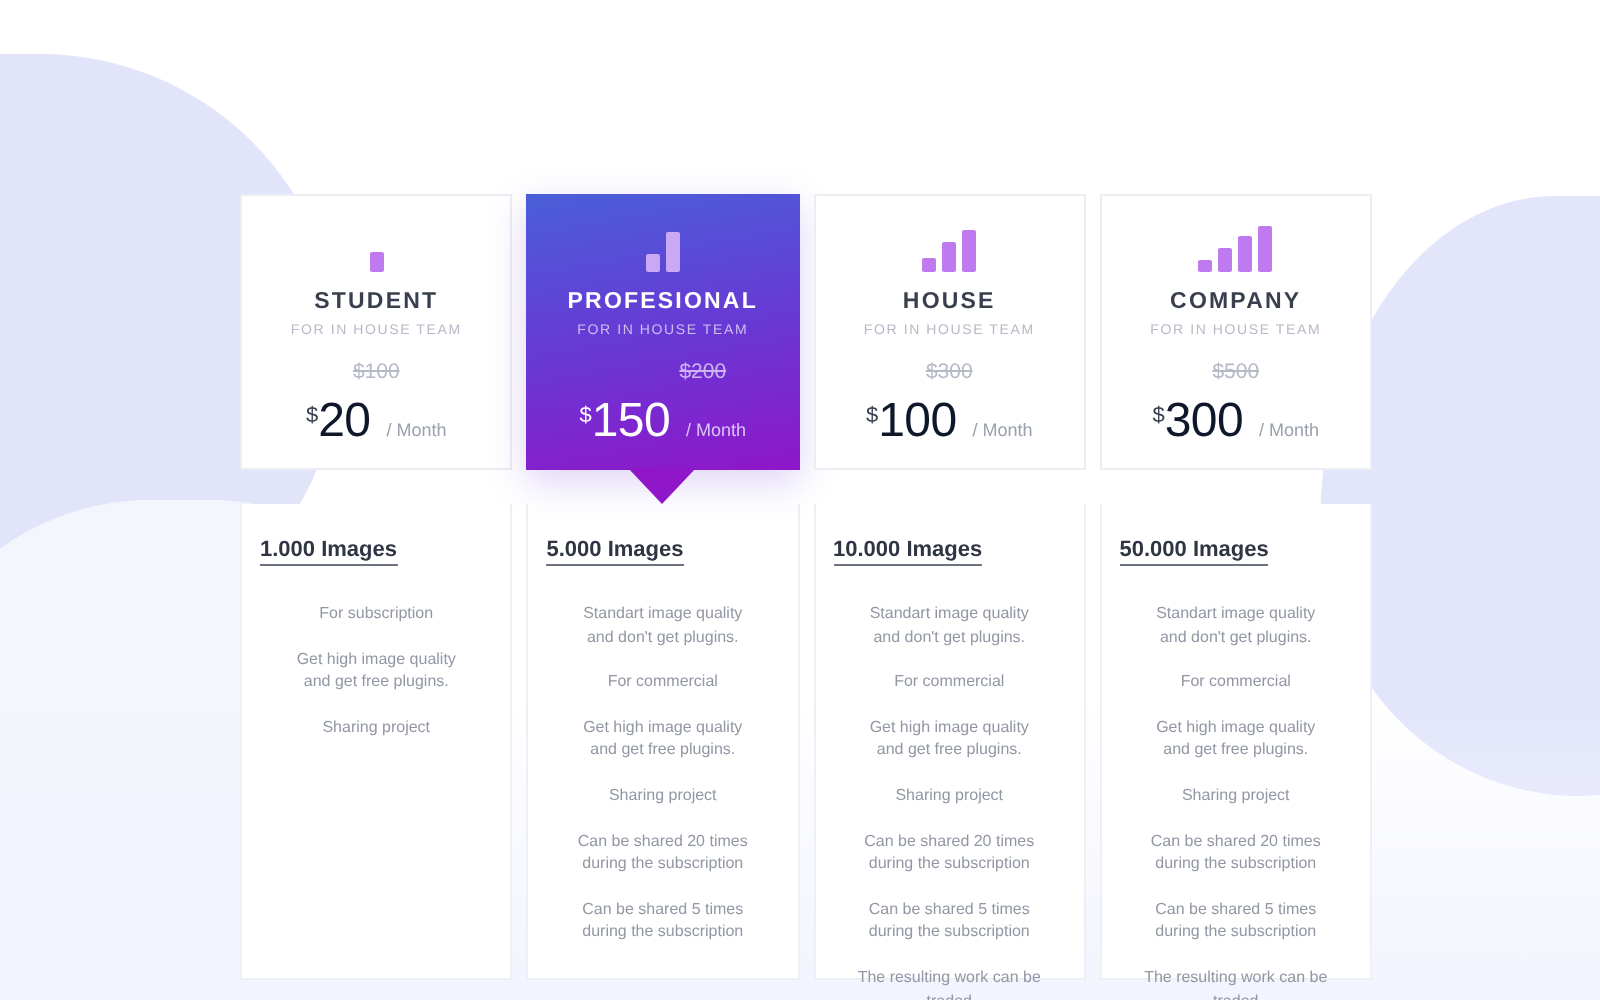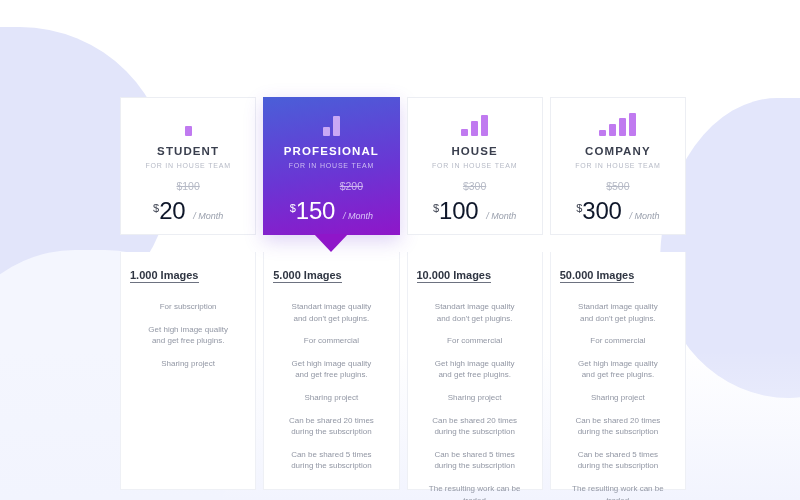--- a/index.html
+++ b/index.html
@@ -118,21 +118,21 @@
 
   .price-row { display: flex; align-items: baseline; }
   .cur {
     font-size: 11px; color: #3a3f4e; font-weight: 400;
     align-self: flex-start; margin-top: 3px;
   }
   .amt {
     font-size: 24px; color: #0f172a; font-weight: 400;
     line-height: 1; letter-spacing: -0.3px;
   }
-  .per { font-size: 9px; color: #9aa0ad; margin-left: 8px; font-style: italic; }
+  .per { font-size: 9px; color: #9aa0ad; margin-left: 8px; }
   .featured .cur, .featured .amt { color: #ffffff; }
   .featured .per { color: #d9c6f7; }
 
   
   .feat-card {
     background: #ffffff;
     border: 1px solid #eef0f5;
     border-top: none;
     margin-top: 17px;
     height: 238px;

